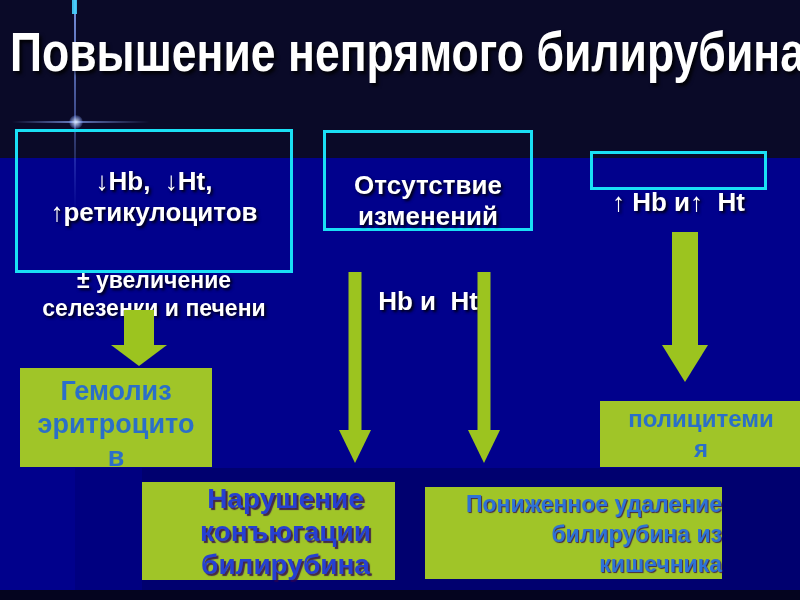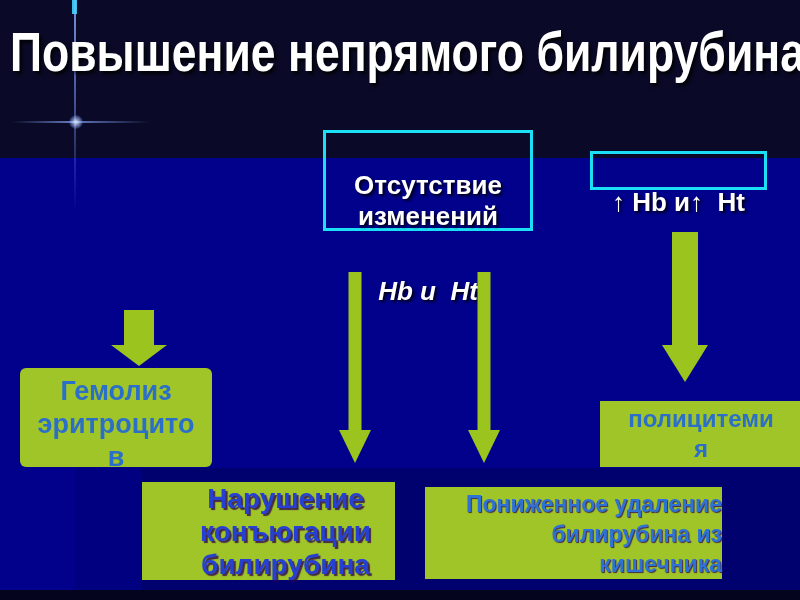--- a/index.html
+++ b/index.html
@@ -32,28 +32,28 @@
   }
 
   .obox{
     position:absolute;border:3px solid var(--box-border,#1ADFF5);
     color:var(--white-text,#fff);font-weight:bold;text-align:center;
     text-shadow:2px 2px 3px rgba(0,0,0,.9);white-space:pre-line;
   }
   .obox-labs{left:15px;top:129px;width:278px;height:144px;font-size:26px;line-height:31px;padding-top:3px;}
   .obox-labs .p2{font-size:23px;line-height:28px;margin-top:7px;}
   .obox-nochange{left:323px;top:130px;width:210px;height:101px;font-size:26px;line-height:31px;padding-top:6px;}
-  .obox-nochange .p2{margin-top:13px;font-style:italic;}
+  .obox-nochange .p2{margin-top:23px;}
   .obox-high{left:590px;top:151px;width:177px;height:39px;font-size:26px;line-height:32px;}
 
   .gbox{
     position:absolute;background:var(--green-fill,#A0C528);
     font-weight:bold;text-align:center;white-space:pre-line;
   }
-  .gbox-hemolysis{left:20px;top:368px;width:192px;height:99px;font-size:27px;line-height:33px;color:var(--blue-text,#2B6FC8);padding-top:7px;border-radius:6px;}
+  .gbox-hemolysis{left:20px;top:368px;width:192px;height:99px;font-size:27px;line-height:33px;color:var(--blue-text,#2B6FC8);padding-top:7px;}
   .gbox-poly{left:600px;top:401px;width:202px;height:66px;font-size:24px;line-height:30px;color:var(--blue-text,#2B6FC8);padding-top:3px;}
   .gbox-conj{left:142px;top:482px;width:253px;height:98px;font-size:28px;line-height:33px;color:var(--deep-blue-text,#2640D2);text-shadow:2px 2px 1px rgba(45,0,80,.8);padding-left:34px;}
   .gbox-removal{left:425px;top:487px;width:297px;height:92px;font-size:23px;line-height:30px;color:var(--mid-blue-text,#2E72D6);text-shadow:1px 1px 1px rgba(45,0,80,.8);padding-top:2px;text-align:right;}
 
   .arr{position:absolute;}
   .arr .shaft{position:absolute;top:0;left:50%;transform:translateX(-50%);background:var(--arrow-fill,#9CC41F);}
   .arr .head{position:absolute;left:50%;transform:translateX(-50%);width:0;height:0;border-style:solid;
     border-color:var(--arrow-fill,#9CC41F) transparent transparent transparent;}
 
   .arr-small{left:111px;top:310px;width:56px;height:57px;}
@@ -79,20 +79,26 @@
   <div class="shade-low-2"></div>
   <div class="strip-bottom"></div>
 
   <div class="beam-v"></div>
   <div class="beam-v-tick"></div>
   <div class="beam-h"></div>
   <div class="beam-dot"></div>
 
   <div class="title">Повышение непрямого билирубина</div>
 
+  <div class="obox obox-labs">
+    <div class="p1">↓Hb, &nbsp;↓Ht,
+↑ретикулоцитов</div>
+    <div class="p2">± увеличение
+селезенки и печени</div>
+  </div>
 
   <div class="obox obox-nochange">
     <div class="p1">Отсутствие
 изменений</div>
     <div class="p2">Hb и &nbsp;Ht</div>
   </div>
 
   <div class="obox obox-high">
     <div>↑ Hb и↑ &nbsp;Ht</div>
   </div>

